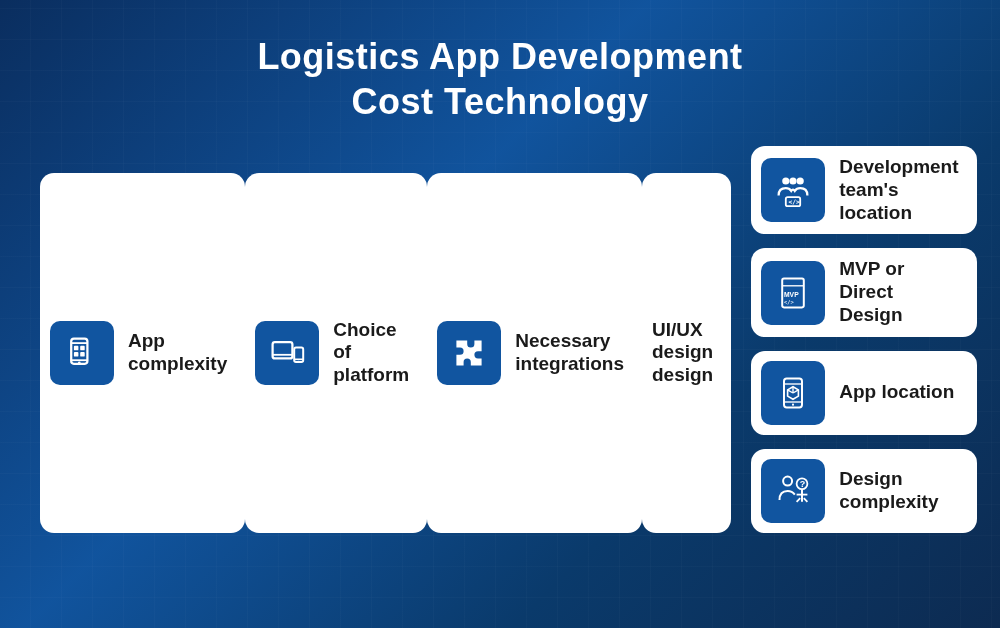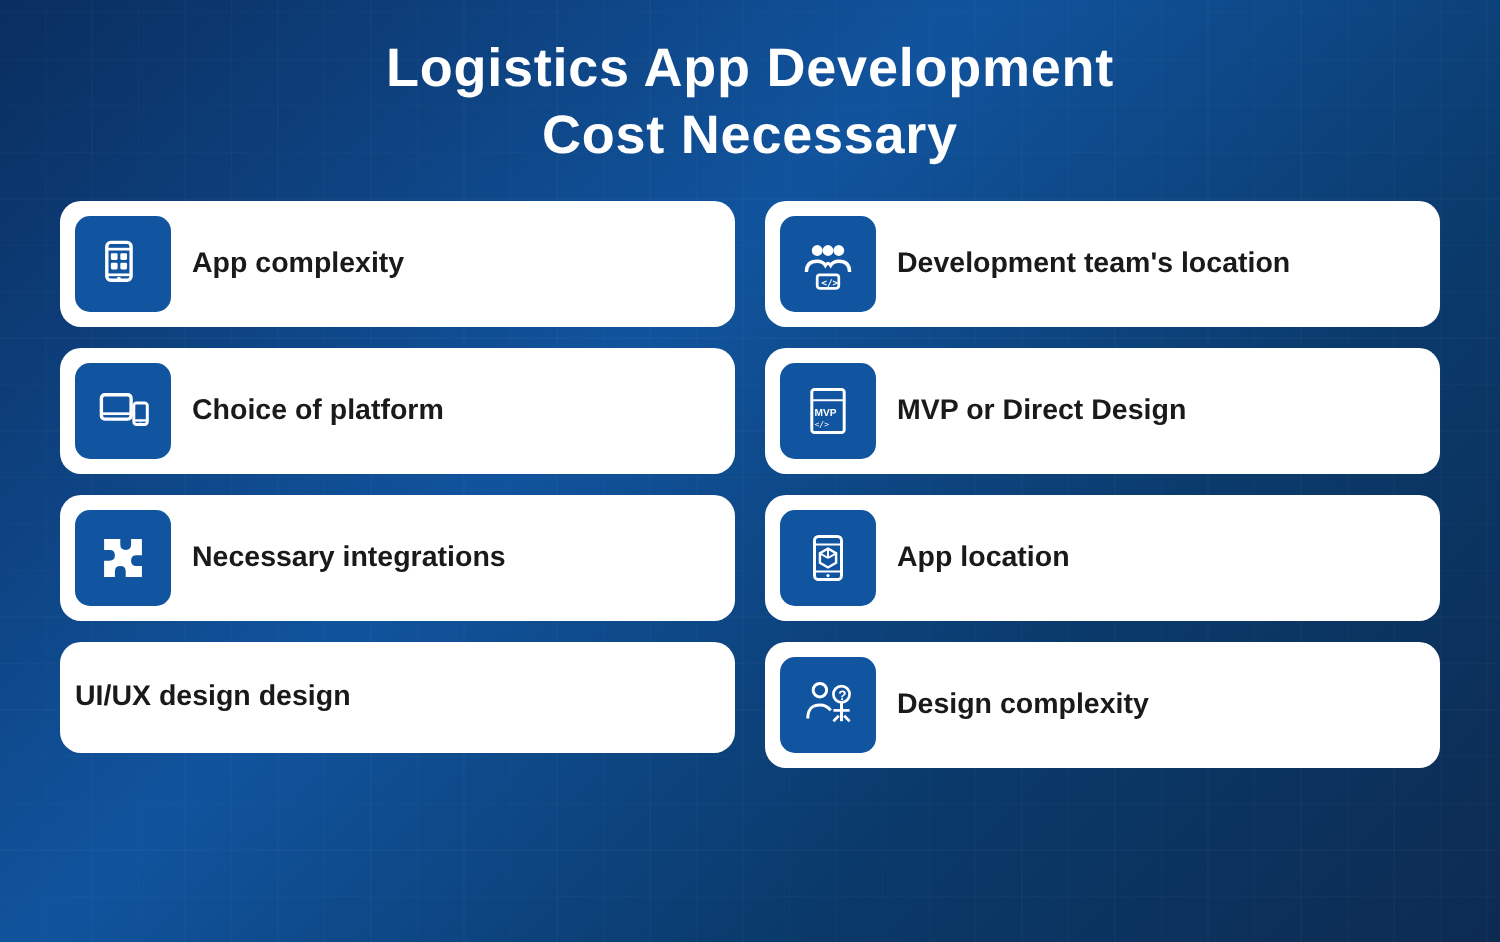--- a/index.html
+++ b/index.html
@@ -30,20 +30,21 @@
       padding: 22px 40px 10px 40px;
     }
     .title {
       text-align: center;
       color: white;
       font-size: 36px;
       font-weight: 800;
       line-height: 1.25;
       margin-bottom: 22px;
       letter-spacing: 0.5px;
+      margin-top: 12px;
     }
     .grid {
       display: grid;
       grid-template-columns: 1fr 1fr;
       gap: 14px 20px;
     }
     .card {
       background: white;
       border-radius: 14px;
       display: flex;
@@ -74,39 +75,39 @@
       color: #1a1a1a;
       line-height: 1.2;
     }
     
     .col-right .card:last-child {
       
     }
     
     .col-left {
       display: flex;
-      flex-direction: column;
-      gap: 14px;
+      flex-direction: row;
+      margin-top: 27px;
     }
     .col-right {
       display: flex;
       flex-direction: column;
       gap: 14px;
     }
   </style>
 </head>
 <body>
 
 <div class="bg-overlay"></div>
 <div class="bg-pattern"></div>
 
 <div class="content">
   <h1 class="title">
     <span>Logistics App Development</span><br>
-    <span>Cost Necessary</span>
+    <span>Cost Technology</span>
   </h1>
 
   <div class="grid">
 
     <div class="col-left">
 
       <div class="card">
         <div class="icon-box">
           <svg viewBox="0 0 40 40" xmlns="http://www.w3.org/2000/svg">
 

